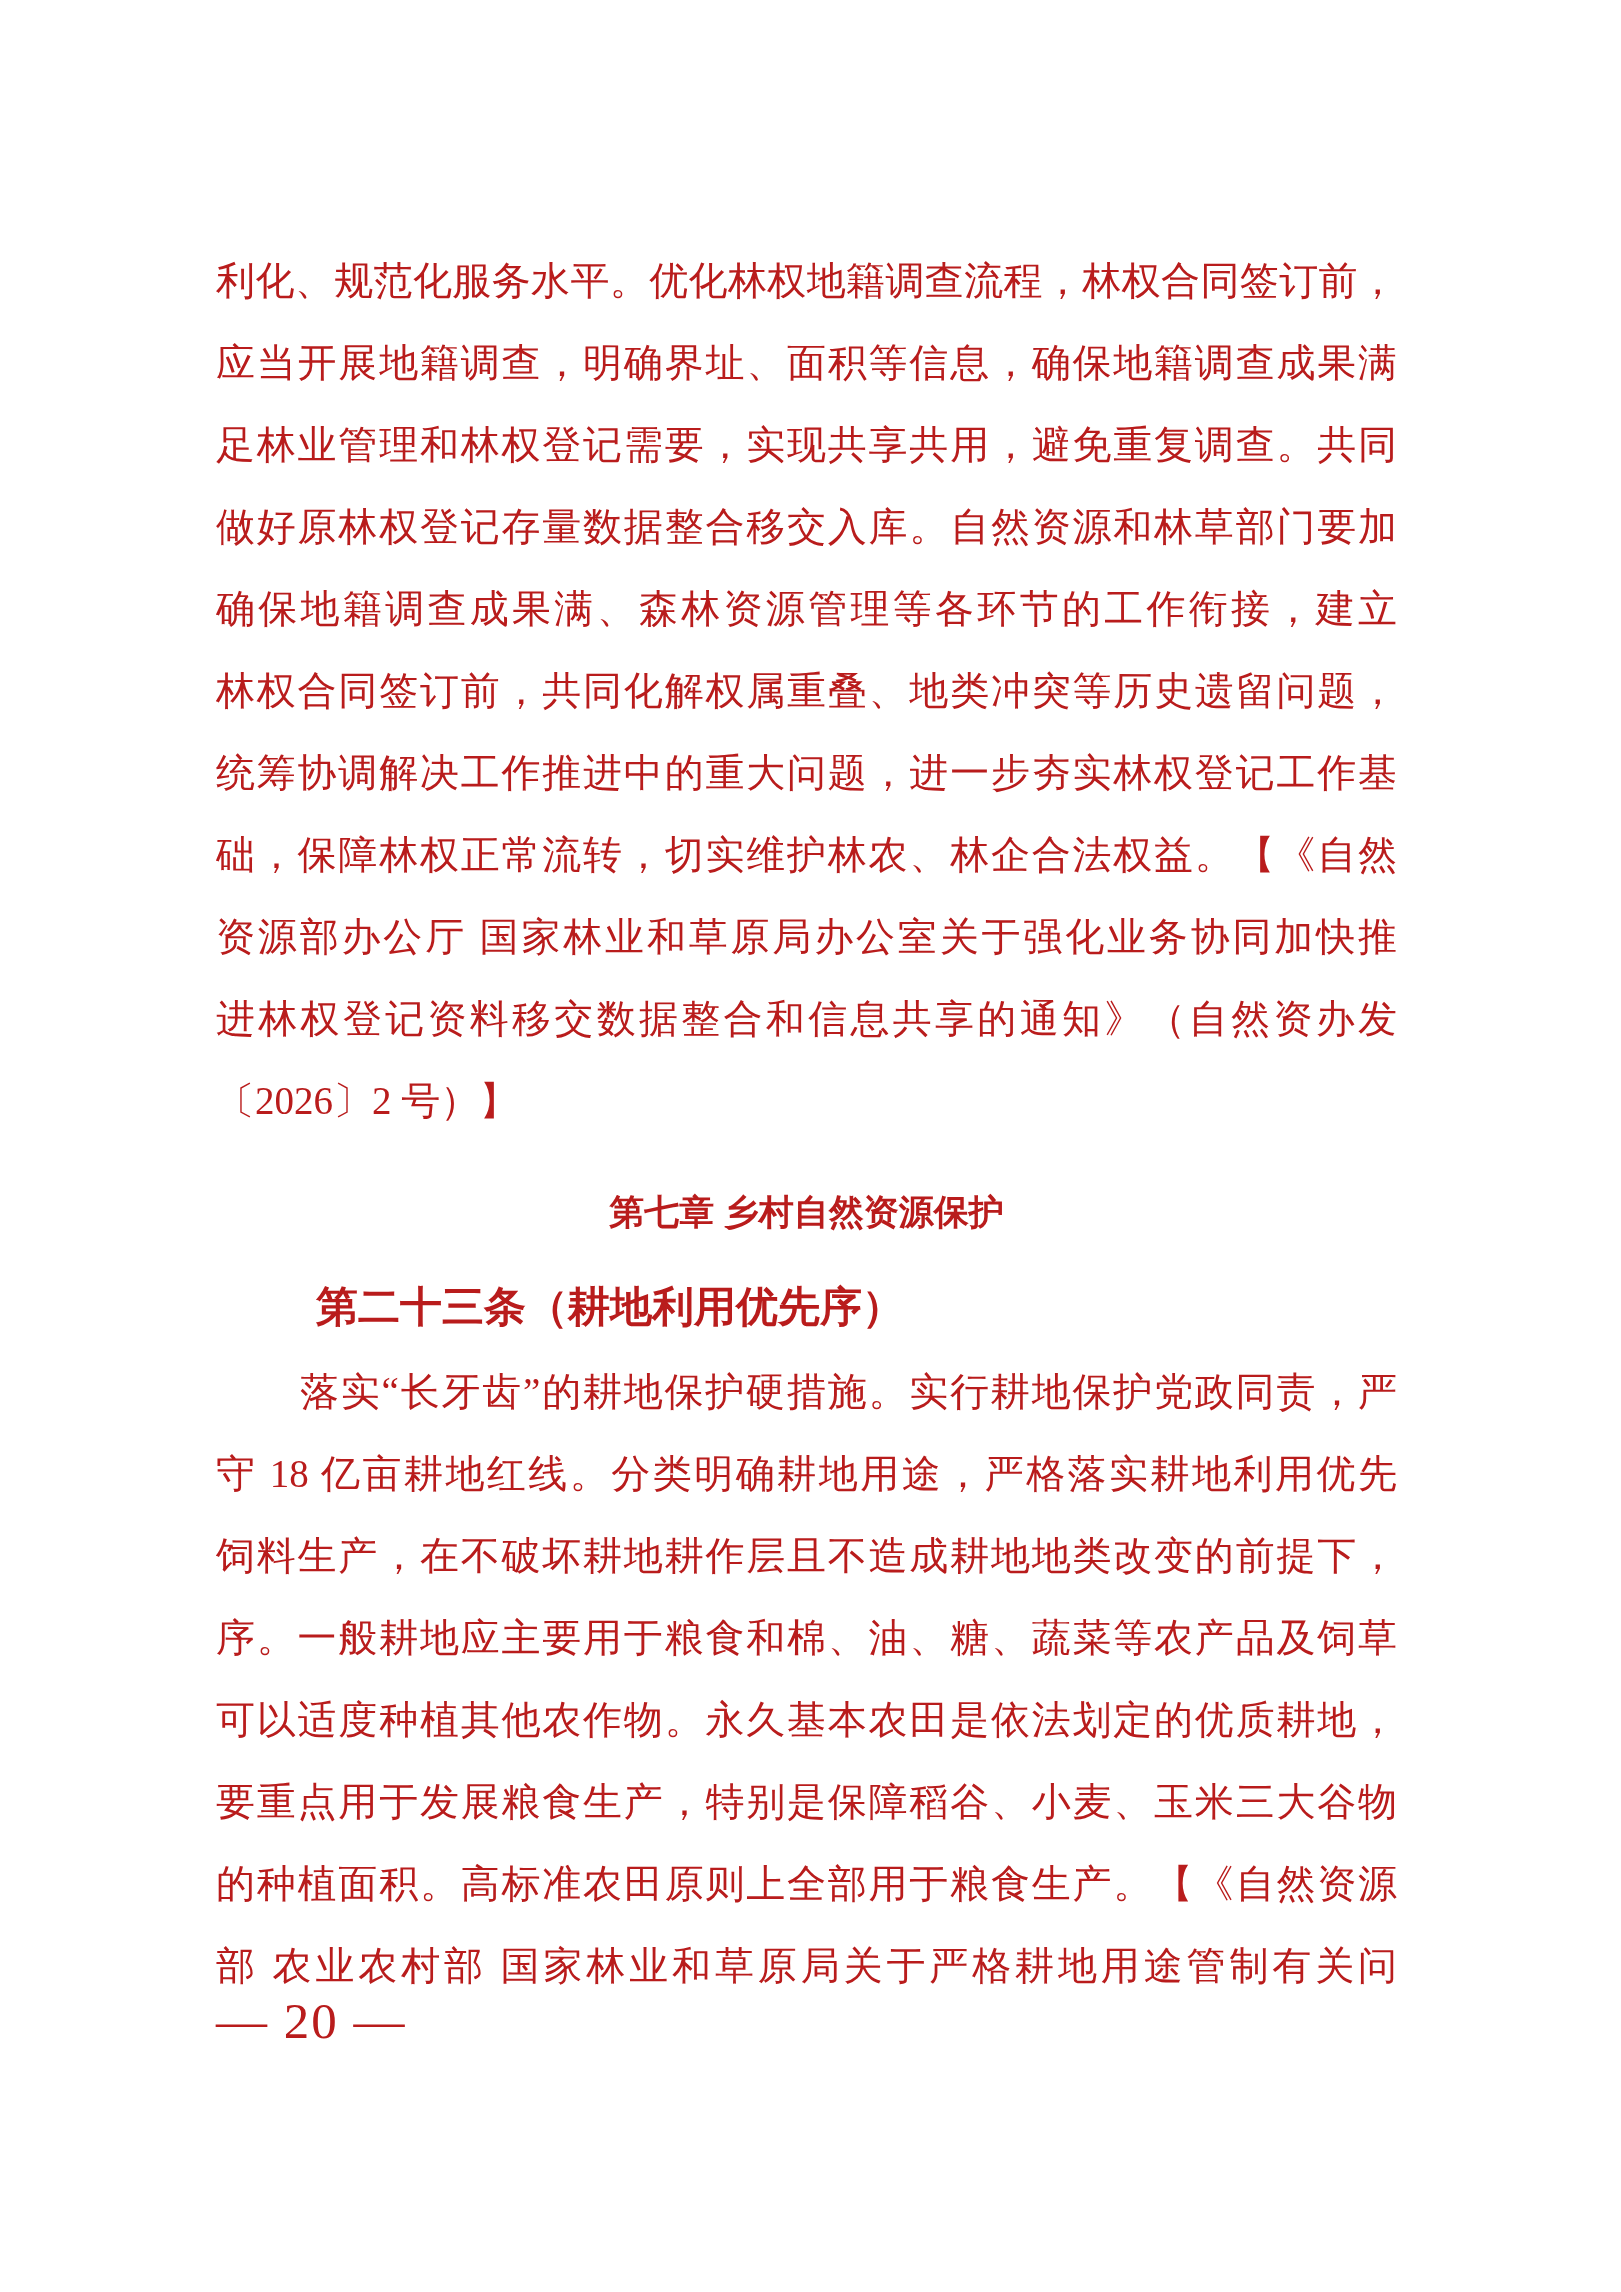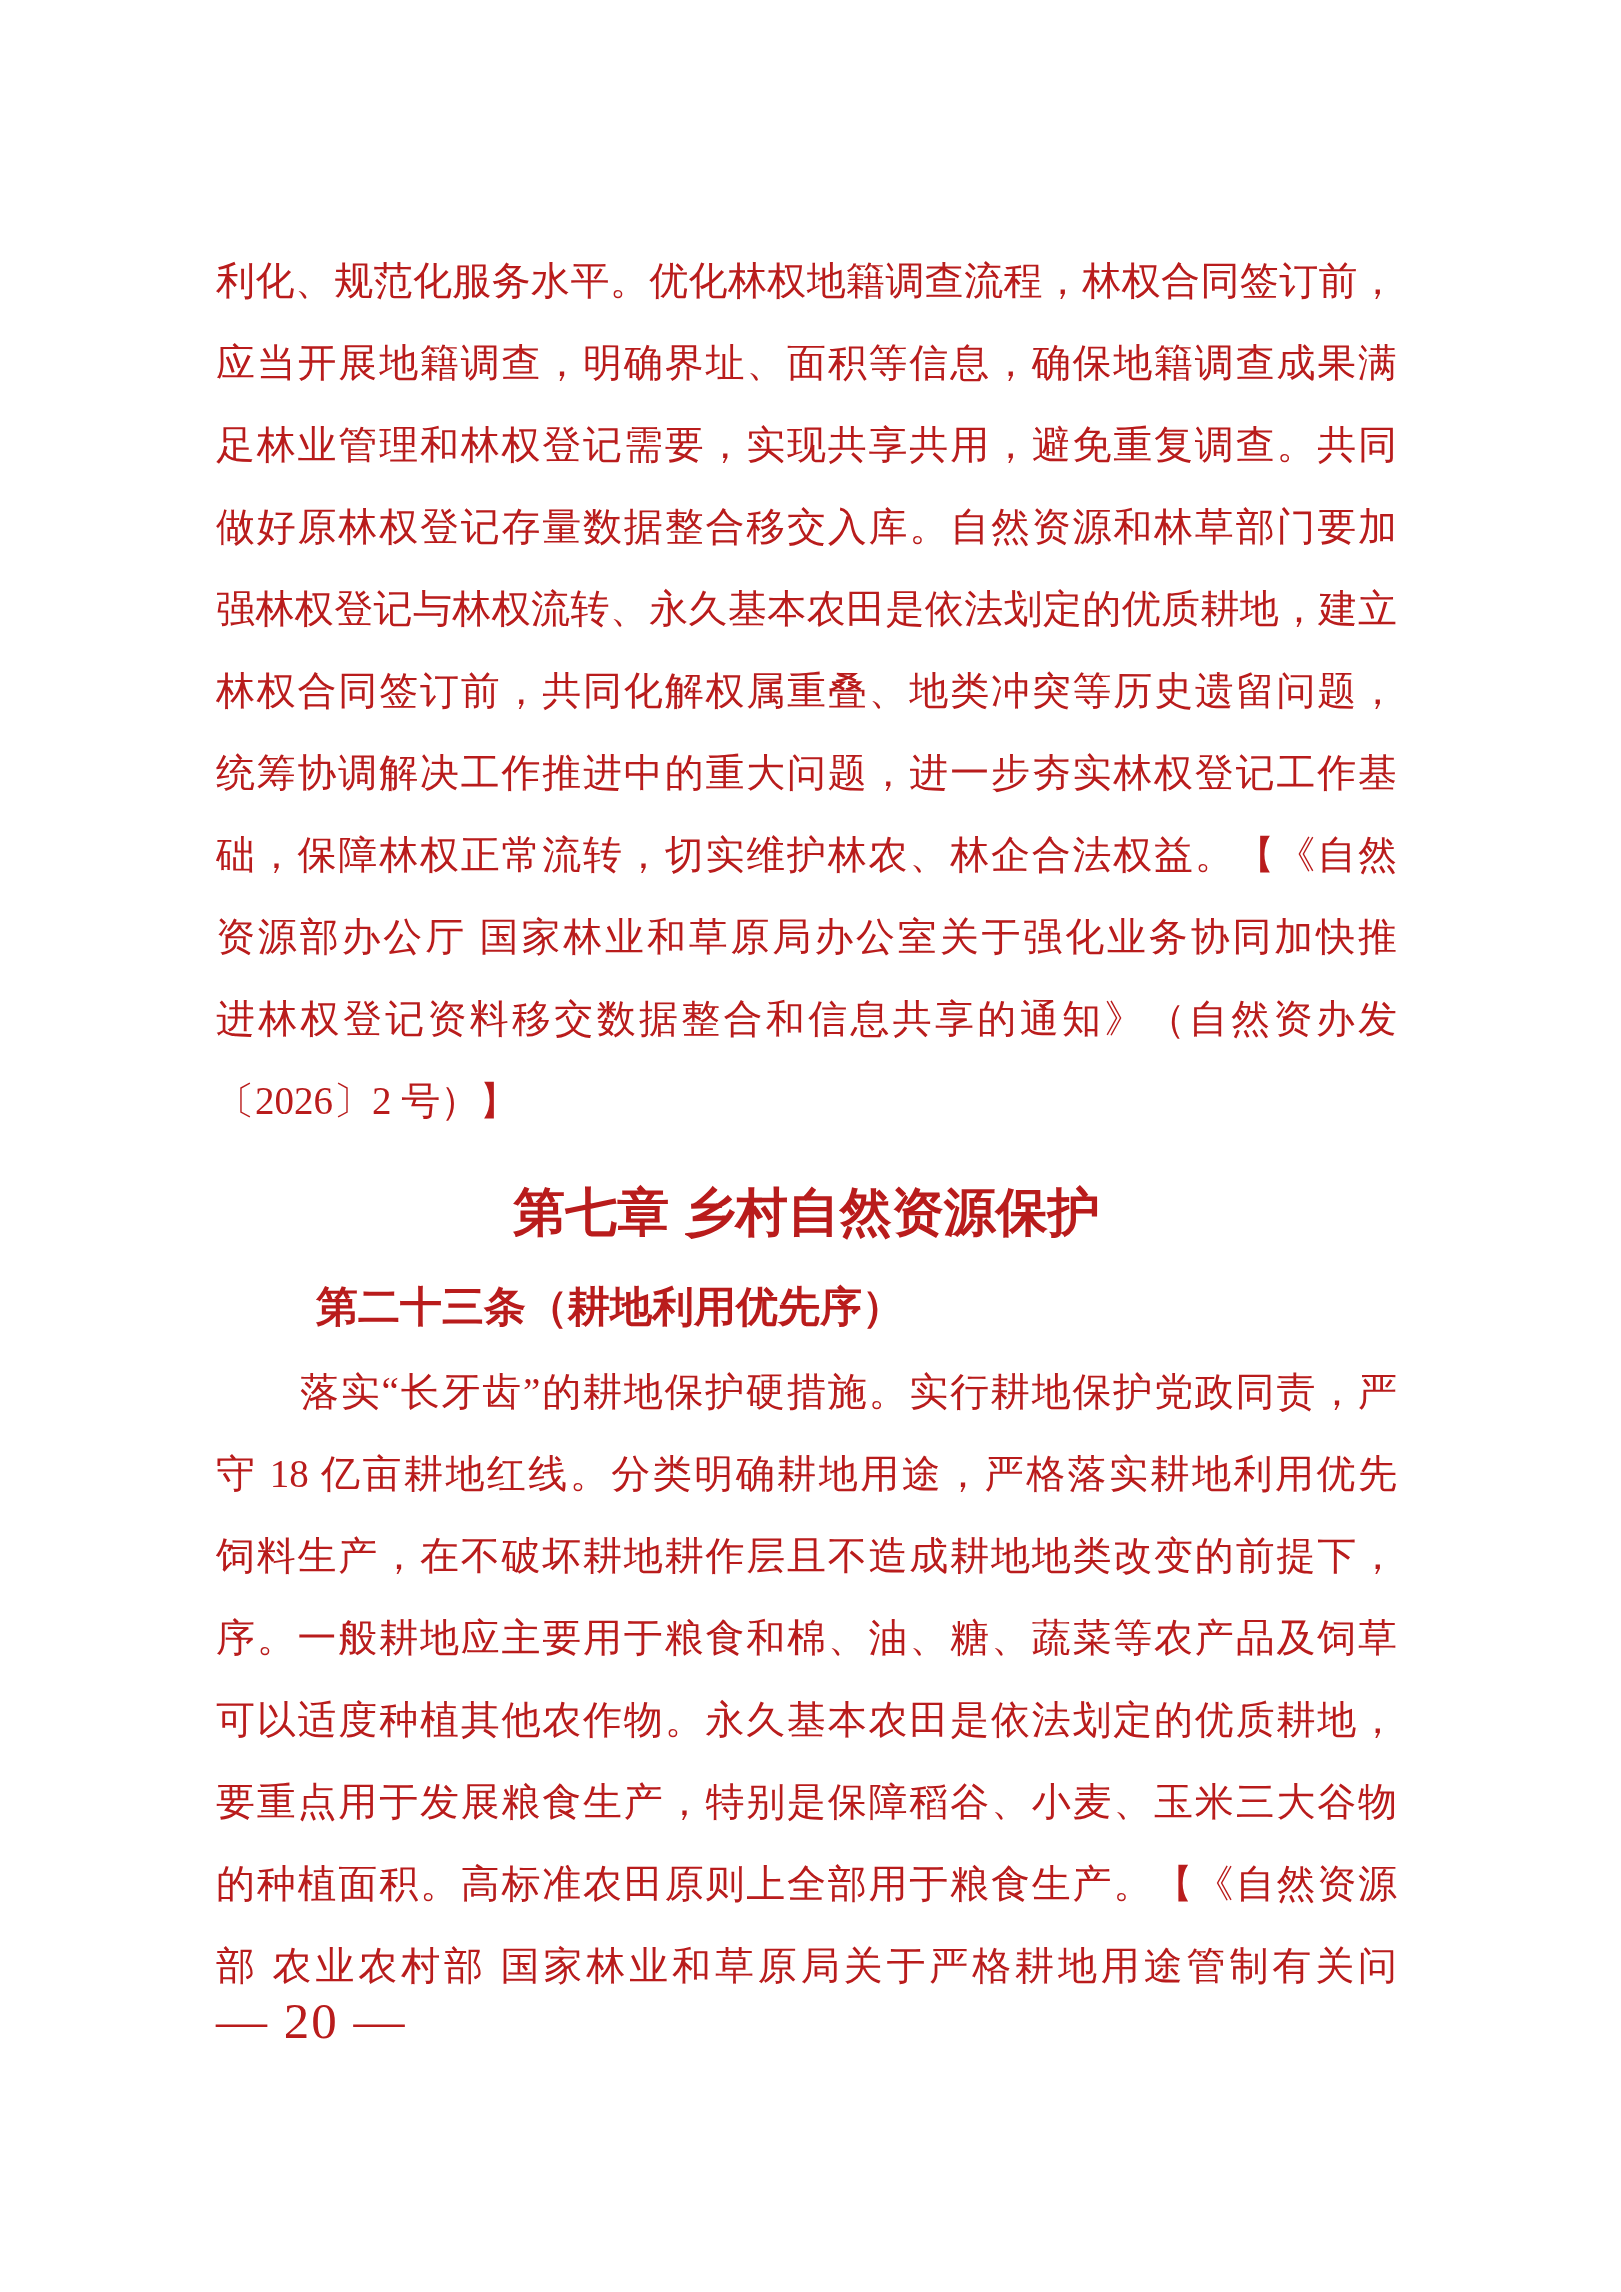--- a/index.html
+++ b/index.html
@@ -42,21 +42,21 @@
     padding-left: 84px;
   }
   .chapter-heading {
     position: absolute;
     left: 216px;
     width: 1181px;
     top: 1161px;
     height: 102px;
     line-height: 102px;
     text-align: center;
-    font-size: 52px;
+    font-size: 35px;
     font-weight: bold;
     font-family: "Liberation Sans", sans-serif;
   }
   .article-heading {
     position: absolute;
     left: 300px;
     top: 1263px;
     height: 94px;
     line-height: 94px;
     font-size: 42px;
@@ -77,21 +77,21 @@
 </head>
 <body>
 
 <div class="page">
 
   <div class="textcol p1">
     <div class="bodyline">利化、规范化服务水平。优化林权地籍调查流程，林权合同签订前，</div>
     <div class="bodyline">应当开展地籍调查，明确界址、面积等信息，确保地籍调查成果满</div>
     <div class="bodyline">足林业管理和林权登记需要，实现共享共用，避免重复调查。共同</div>
     <div class="bodyline">做好原林权登记存量数据整合移交入库。自然资源和林草部门要加</div>
-    <div class="bodyline">强林权登记与林权流转、永久基本农田是依法划定的优质耕地，建立</div>
+    <div class="bodyline">确保地籍调查成果满、森林资源管理等各环节的工作衔接，建立</div>
     <div class="bodyline">林权合同签订前，共同化解权属重叠、地类冲突等历史遗留问题，</div>
     <div class="bodyline">统筹协调解决工作推进中的重大问题，进一步夯实林权登记工作基</div>
     <div class="bodyline">础，保障林权正常流转，切实维护林农、林企合法权益。【《自然</div>
     <div class="bodyline">资源部办公厅 国家林业和草原局办公室关于强化业务协同加快推</div>
     <div class="bodyline">进林权登记资料移交数据整合和信息共享的通知》（自然资办发</div>
     <div class="bodyline last">〔2026〕2 号）】</div>
   </div>
 
   <div class="chapter-heading">第七章 乡村自然资源保护</div>
 

